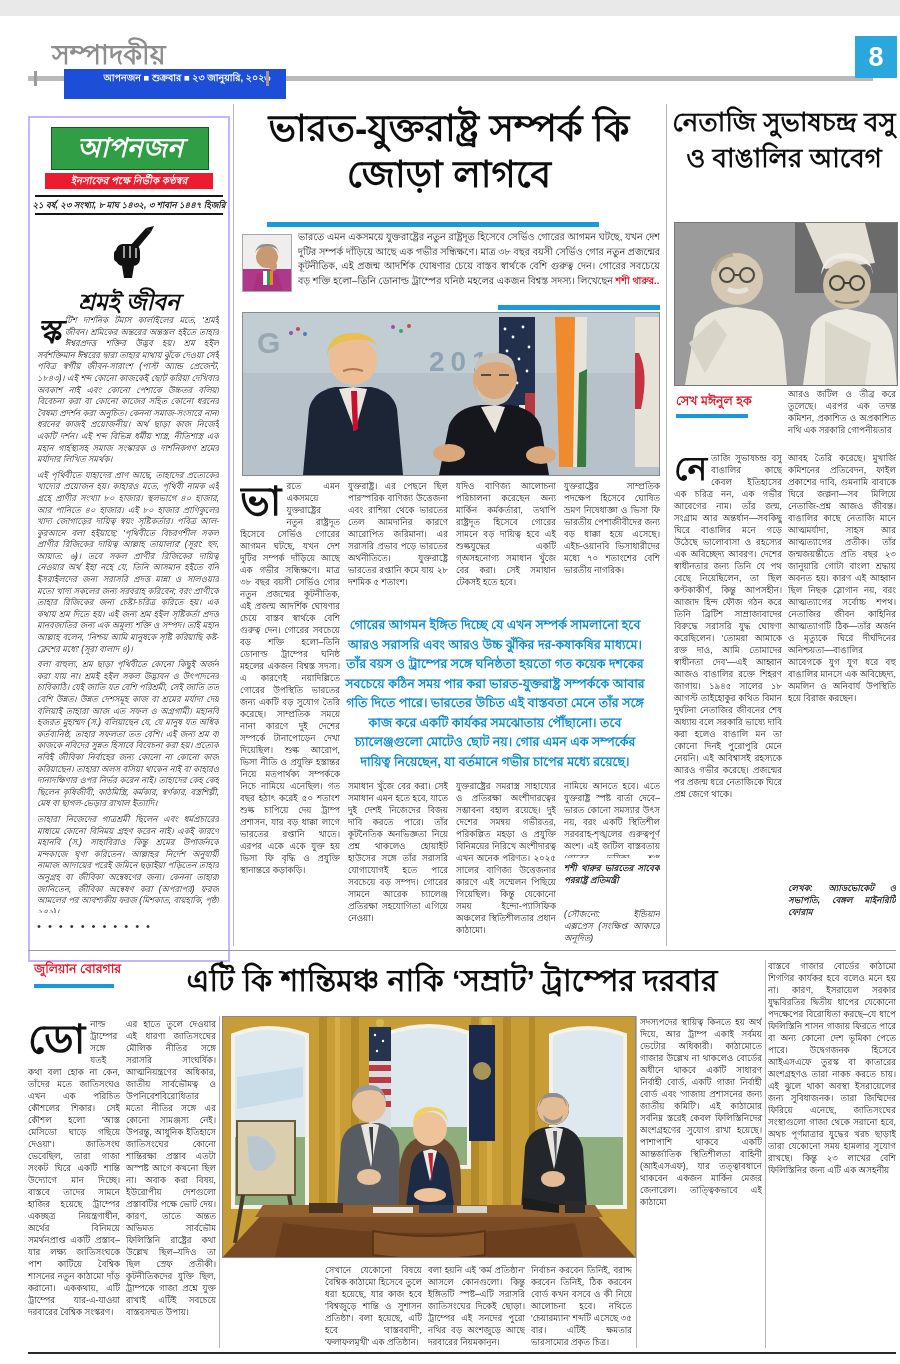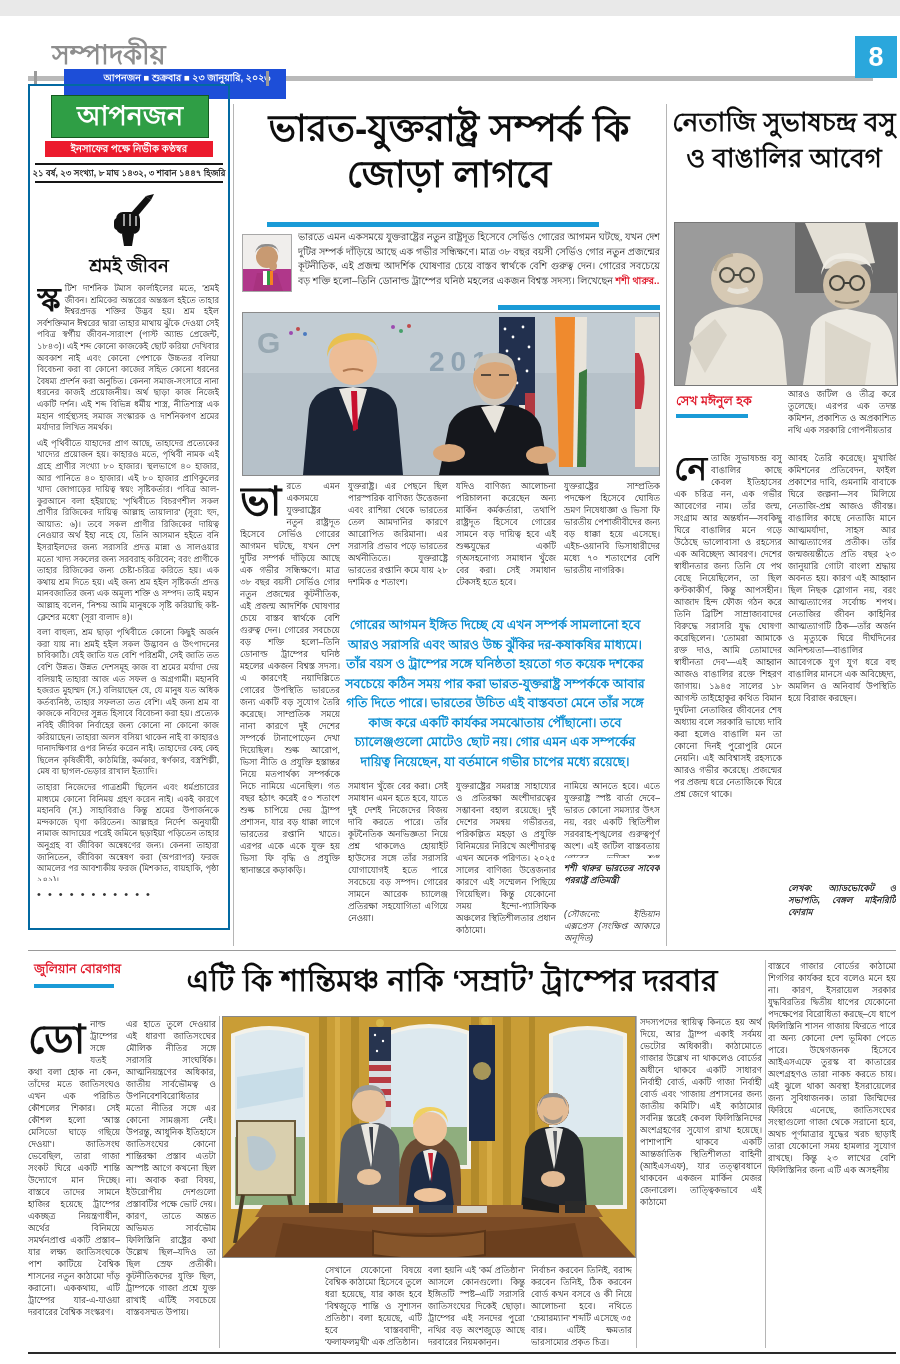--- a/index.html
+++ b/index.html
@@ -25,39 +25,39 @@
 
 <div id="page">
 
   <div class="abs" style="left:52px;top:18px;width:240px;height:38px;font-size:27px;font-weight:bold;color:#8e8e8e;">সম্পাদকীয়</div>
   <div class="abs" style="left:28px;top:60px;width:845px;height:5px;background:#b9b9b9;"></div>
   <div class="abs" style="left:34px;top:55px;width:3px;height:15px;background:#9a9a9a;"></div>
   <div class="abs ctr" style="left:64px;top:53px;width:198px;height:30px;background:#1d4ed8;color:#fff;font-size:9.5px;line-height:17px;font-weight:bold;padding-left:24px;">আপনজন ■ শুক্রবার ■ ২৩ জানুয়ারি, ২০২৬</div>
   <div class="abs" style="left:266px;top:55px;width:3px;height:15px;background:#9a9a9a;"></div>
   <div class="abs ctr" style="left:855px;top:20px;width:42px;height:42px;background:#2aa7dc;color:#fff;font-size:27px;line-height:42px;font-weight:bold;">8</div>
 
-  <div class="abs" style="left:28px;top:68px;width:198px;height:842px;border:2px solid #0369a1;">
+  <div class="abs" style="left:28px;top:100px;width:198px;height:842px;border:2px solid #c4b5fd;font-style:italic;">
     <div class="abs ctr" style="left:21px;top:9px;width:156px;height:41px;background:#2f9e45;border:1px solid #14591f;color:#fff;font-size:27px;line-height:41px;font-weight:bold;">আপনজন</div>
     <div class="abs ctr" style="left:15px;top:55px;width:168px;height:16px;background:#ec1b2d;color:#fff;font-size:10px;line-height:16px;font-weight:bold;">ইনসাফের পক্ষে নির্ভীক কণ্ঠস্বর</div>
     <div class="abs" style="left:5px;top:77px;width:188px;height:2px;background:#151515;"></div>
     <div class="abs ctr" style="left:1px;top:81px;width:196px;font-size:8.6px;font-weight:bold;color:#111;">২১ বর্ষ, ২৩ সংখ্যা, ৮ মাঘ ১৪৩২, ৩ শাবান ১৪৪৭ হিজরি</div>
     <div class="abs" style="left:5px;top:95px;width:188px;height:2px;background:#151515;"></div>
 
     <svg class="abs" style="left:70px;top:102px;" width="58" height="60" viewBox="0 0 58 60">
       <path d="M30 26 L46 8 L51 12 L36 30 Z" fill="#111"></path>
       <path d="M46 8 L51 12 L54 6 Z" fill="#111"></path>
       <rect x="16" y="24" width="24" height="22" rx="7" fill="#111"></rect>
       <rect x="14" y="30" width="8" height="12" rx="4" fill="#111"></rect>
       <path d="M22 46 L34 46 L32 58 L24 58 Z" fill="#111"></path>
       <line x1="24" y1="26" x2="24" y2="38" stroke="#fff" stroke-width="1.2"></line>
       <line x1="30" y1="26" x2="30" y2="38" stroke="#fff" stroke-width="1.2"></line>
       <line x1="36" y1="28" x2="36" y2="38" stroke="#fff" stroke-width="1.2"></line>
     </svg>
 
-    <div class="abs ctr" style="left:0;top:166px;width:198px;font-size:18px;font-weight:bold;color:#0e0e0e;">শ্রমই জীবন</div>
+    <div class="abs ctr" style="left:0;top:166px;width:198px;font-size:23px;font-weight:bold;color:#0e0e0e;">শ্রমই জীবন</div>
 
     <div class="abs body-txt small-txt" style="left:7px;top:197px;width:182px;height:598px;">
       <span class="dropcap">স্ক</span><span>টিশ দার্শনিক টমাস কার্লাইলের মতে, 'শ্রমই জীবন। শ্রমিকের অন্তরের অন্তস্তল হইতে তাহার ঈশ্বরপ্রদত্ত শক্তির উদ্ভব হয়। শ্রম হইল সর্বশক্তিমান ঈশ্বরের দ্বারা তাহার মাথায় ঝুঁকে দেওয়া সেই পবিত্র স্বর্গীয় জীবন-সারাংশ (পাস্ট অ্যান্ড প্রেজেন্ট, ১৮৪৩)। এই শব্দ কোনো কাজকেই ছোট করিয়া দেখিবার অবকাশ নাই এবং কোনো পেশাকে উচ্চতর বলিয়া বিবেচনা করা বা কোনো কাজের সহিত কোনো ধরনের বৈষম্য প্রদর্শন করা অনুচিত। কেননা সমাজ-সংসারে নানা ধরনের কাজই প্রয়োজনীয়। অর্থ ছাড়া কাজ নিজেই একটি দর্শন। এই শব্দ বিভিন্ন ধর্মীয় শাস্ত্র, নীতিশাস্ত্র এক মহান গার্হস্থ্যসহ সমাজ সংস্কারক ও দার্শনিকগণ শ্রমের মর্যাদার লিখিত সমর্থক।</span>
       <div style="height:4px;"></div>
       <div>এই পৃথিবীতে যাহাদের প্রাণ আছে, তাহাদের প্রত্যেকের খাদ্যের প্রয়োজন হয়। কাহারও মতে, পৃথিবী নামক এই গ্রহে প্রাণীর সংখ্যা ৮০ হাজার। স্থলভাগে ৪০ হাজার, আর পানিতে ৪০ হাজার। এই ৮০ হাজার প্রাণিকুলের খাদ্য জোগাড়ের দায়িত্ব স্বয়ং সৃষ্টিকর্তার। পবিত্র আল-কুরআনে বলা হইয়াছে: 'পৃথিবীতে বিচরণশীল সকল প্রাণীর রিজিকের দায়িত্ব আল্লাহ তায়ালার' (সূরা: হুদ, আয়াত: ৬)। তবে সকল প্রাণীর রিজিকের দায়িত্ব নেওয়ার অর্থ ইহা নহে যে, তিনি আসমান হইতে বনি ইসরাইলদের জন্য সরাসরি প্রদত্ত মান্না ও সালওয়ার মতো খাদ্য সকলের জন্য সরবরাহ করিবেন; বরং প্রাণীকে তাহার রিজিকের জন্য চেষ্টা-চরিত্র করিতে হয়। এক কথায় শ্রম দিতে হয়। এই জন্য শ্রম হইল সৃষ্টিকর্তা প্রদত্ত মানবজাতির জন্য এক অমূল্য শক্তি ও সম্পদ। তাই মহান আল্লাহ বলেন, 'নিশ্চয় আমি মানুষকে সৃষ্টি করিয়াছি কষ্ট-ক্লেশের মধ্যে' (সূরা বালাদ ৪)।</div>
       <div style="height:4px;"></div>
       <div>বলা বাহুল্য, শ্রম ছাড়া পৃথিবীতে কোনো কিছুই অর্জন করা যায় না। শ্রমই হইল সকল উদ্ভাবন ও উৎপাদনের চাবিকাঠি। যেই জাতি যত বেশি পরিশ্রমী, সেই জাতি তত বেশি উন্নত। উন্নত দেশসমূহ কাজ বা শ্রমের মর্যাদা দেয় বলিয়াই তাহারা আজ এত সফল ও অগ্রগামী। মহানবি হজরত মুহাম্মদ (স.) বলিয়াছেন যে, যে মানুষ যত অধিক কর্তব্যনিষ্ঠ, তাহার সফলতা তত বেশি। এই জন্য শ্রম বা কাজকে নবিদের সুন্নত হিসাবে বিবেচনা করা হয়। প্রত্যেক নবিই জীবিকা নির্বাহের জন্য কোনো না কোনো কাজ করিয়াছেন। তাহারা অলস বসিয়া থাকেন নাই বা কাহারও দানাদক্ষিণার ওপর নির্ভর করেন নাই। তাহাদের কেহ কেহ ছিলেন কৃষিজীবী, কাঠমিস্ত্রি, কর্মকার, স্বর্ণকার, বস্ত্রশিল্পী, মেষ বা ছাগল-ভেড়ার রাখাল ইত্যাদি।</div>
       <div style="height:4px;"></div>
       <div>তাহারা নিজেদের গাত্রশ্রমী ছিলেন এবং ধর্মপ্রচারের মাধ্যমে কোনো বিনিময় গ্রহণ করেন নাই। একই কারণে মহানবি (স.) সাহাবিরাও কিন্তু শ্রমের উপার্জনকে মন্দকাজে ঘৃণা করিতেন। আল্লাহর নির্দেশ অনুযায়ী নামাজ আদায়ের পরেই জমিনে ছড়াইয়া পড়িতেন তাহার অনুগ্রহ বা জীবিকা অন্বেষণের জন্য। কেননা তাহারা জানিতেন, জীবিকা অন্বেষণ করা (অপরাপর) ফরজ আমলের পর আবশ্যকীয় ফরজ (মিশকাত, বায়হাকি, পৃষ্ঠা ২৪২)।</div>
       

